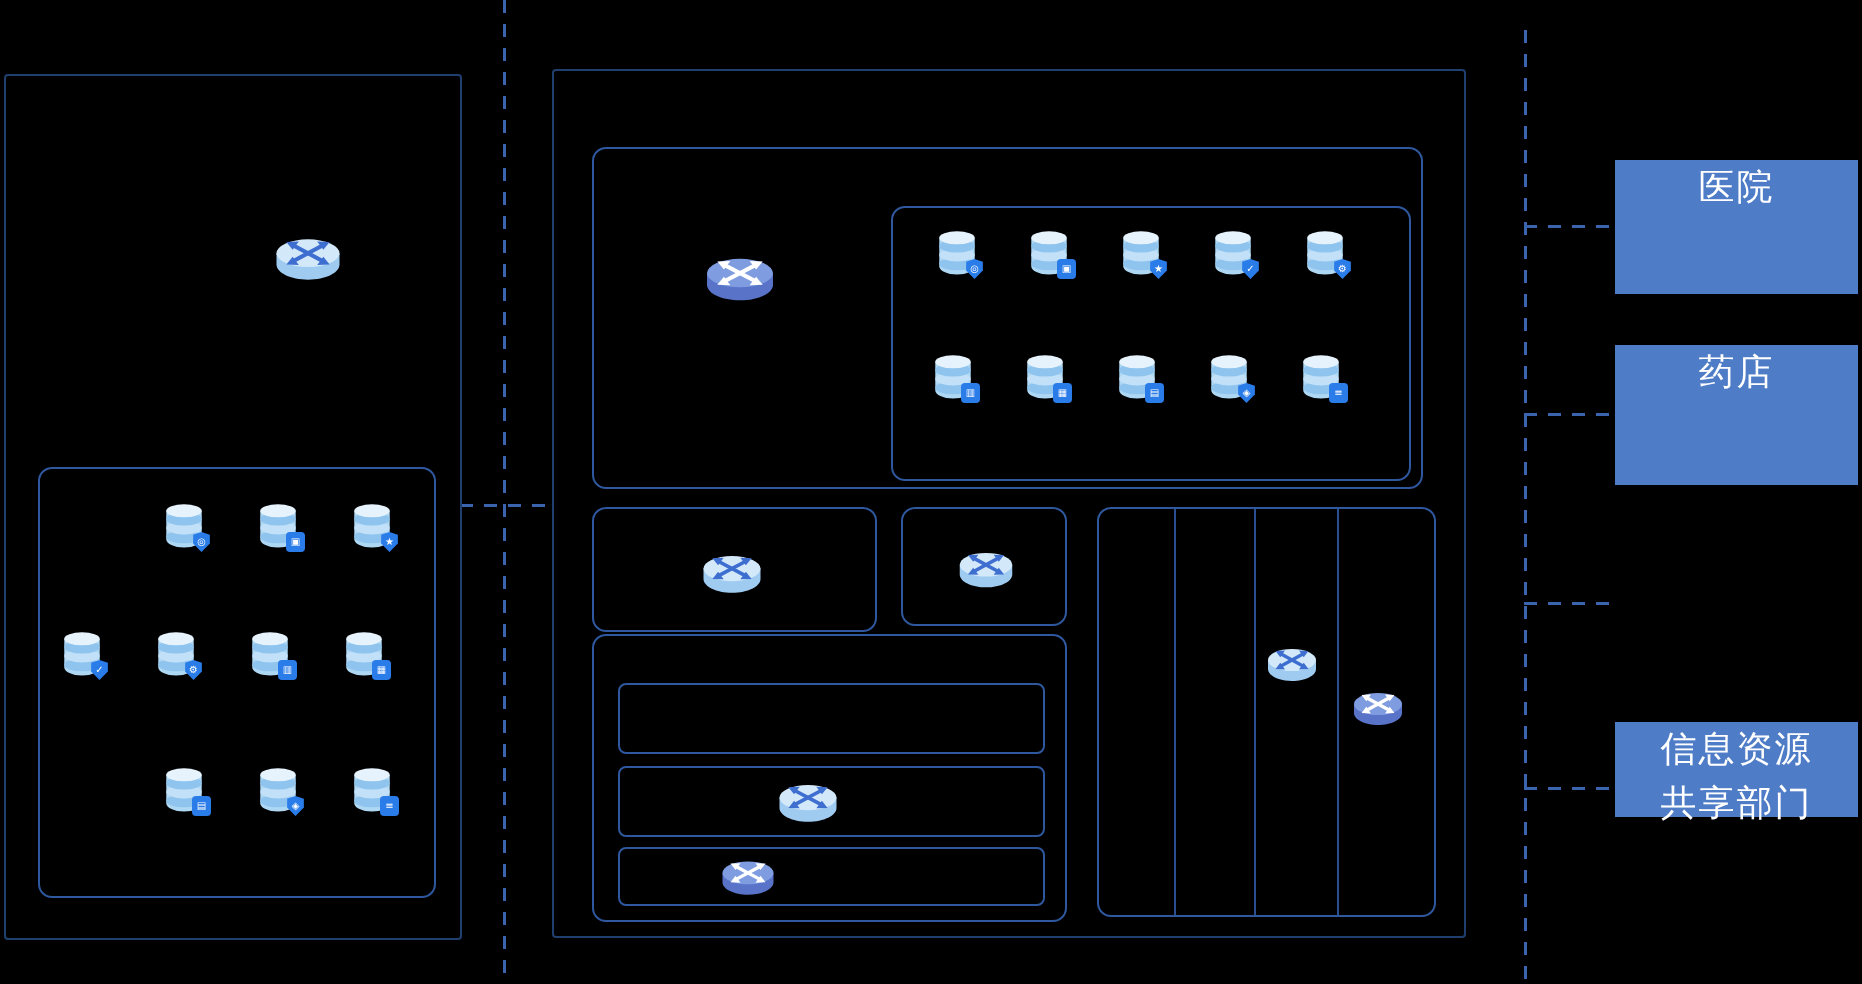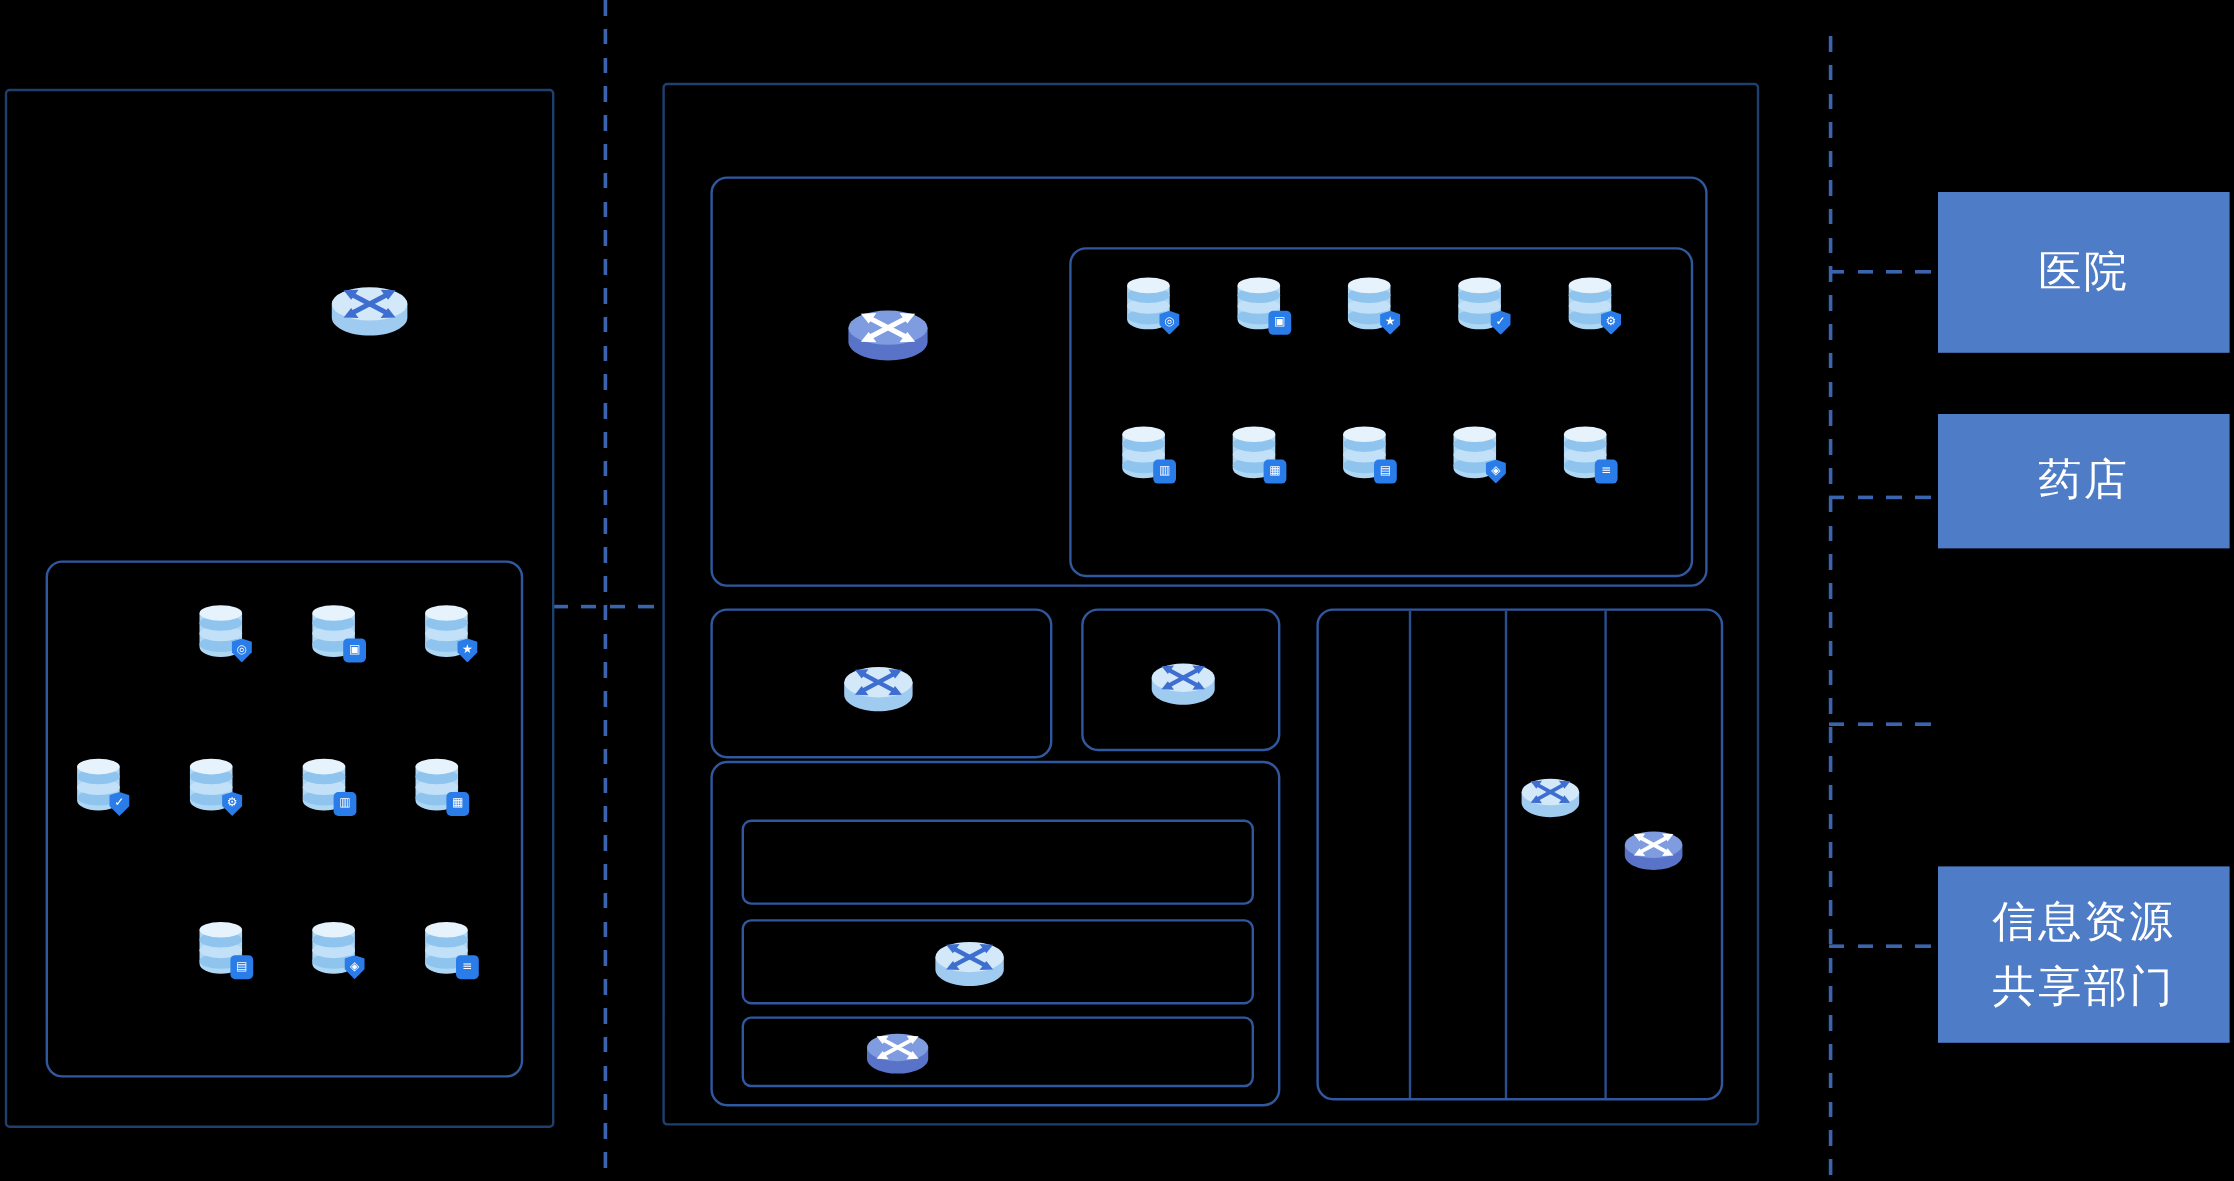--- a/index.html
+++ b/index.html
@@ -28,21 +28,21 @@
     color:#fff;font-size:10px;line-height:1;
     display:flex;align-items:center;justify-content:center;
   }
   .badge.shield{clip-path:polygon(50% 0,94% 14%,94% 58%,50% 100%,6% 58%,6% 14%);}
   .badge.square{border-radius:4px;}
   .switch-icon{position:absolute;}
   .endpoint{
     position:absolute;left:1615px;width:243px;
     background:var(--endpoint-bg,#4e7cc7);
     color:var(--endpoint-text,#fff);
-    display:flex;align-items:center;justify-content:center;
+    display:flex;justify-content:center;
     font-size:36px;letter-spacing:2px;line-height:1.5;
     text-align:center;white-space:pre-line;
   }
 </style>
 </head>
 <body>
 
 <div class="canvas">
 
   <div class="dash-v" style="left:503px;top:0;height:984px"></div>
@@ -360,25 +360,25 @@
   </svg></div>
     </div>
   </div>
 
   <div class="dash-h" style="left:1524px;top:225px;width:91px"></div>
   <div class="endpoint" style="top:160px;height:134px">
     <span>医院</span>
   </div>
 
   <div class="dash-h" style="left:1524px;top:413px;width:91px"></div>
-  <div class="endpoint" style="top:345px;height:112px">
+  <div class="endpoint" style="top:345px;height:140px">
     <span>药店</span>
   </div>
 
   <div class="dash-h" style="left:1524px;top:602px;width:91px"></div>
 
   <div class="dash-h" style="left:1524px;top:787px;width:91px"></div>
-  <div class="endpoint" style="top:722px;height:147px">
+  <div class="endpoint" style="top:722px;height:95px">
     <span>信息资源
 共享部门</span>
   </div>
 
 </div>
 
 </body></html>

